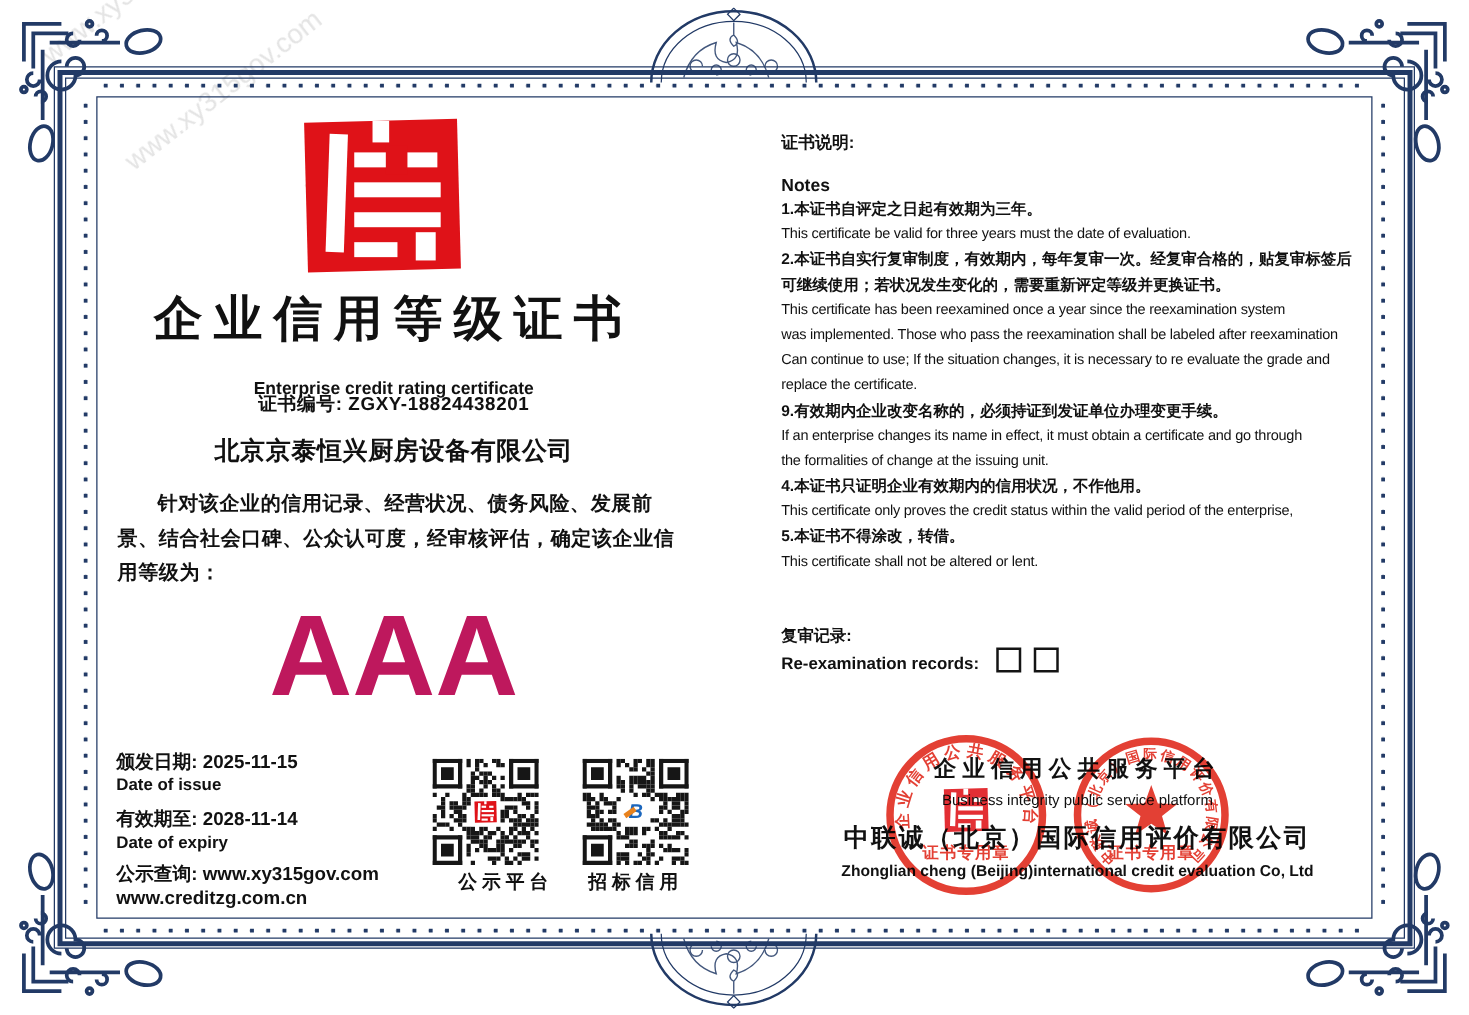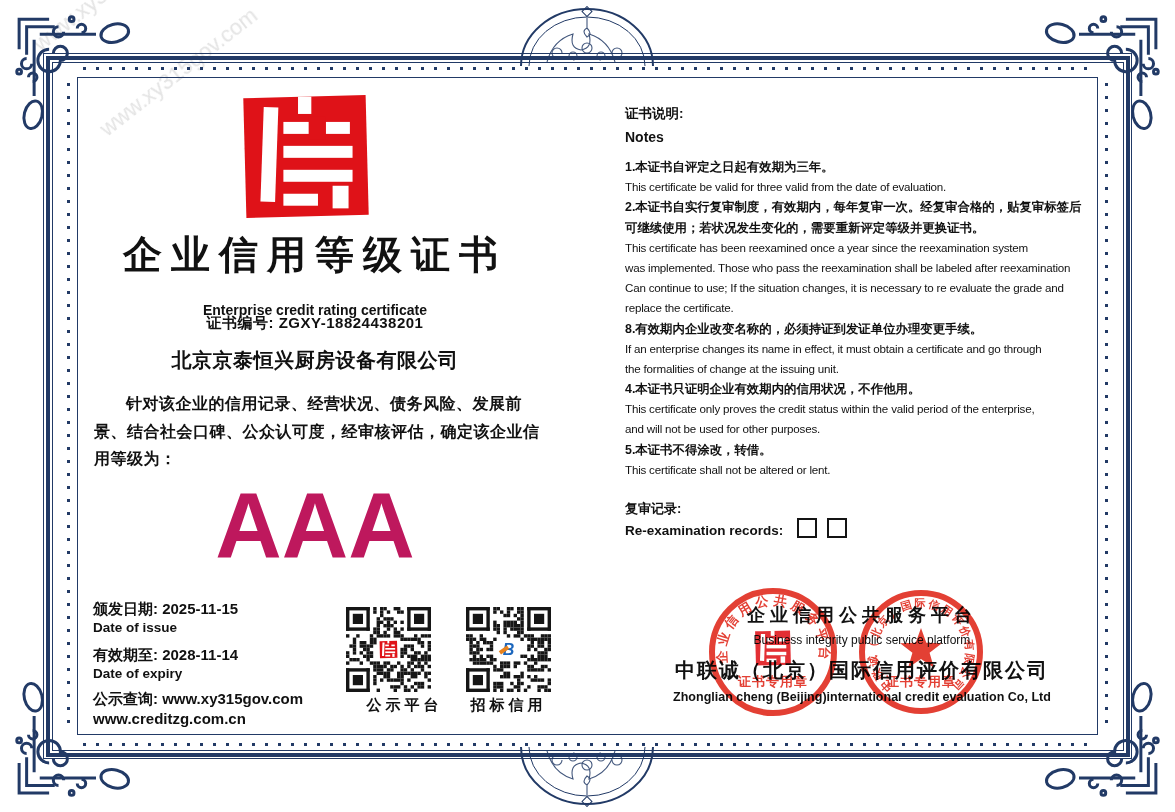--- a/index.html
+++ b/index.html
@@ -47,21 +47,21 @@
   .qr{width:85px;height:85px;background:#fff;top:607px;}
   .qr1{left:346px;} .qr2{left:466px;}
   .qr-logo{position:absolute;left:31px;top:31px;width:23px;height:23px;background:#fff;display:flex;align-items:center;justify-content:center;}
   .qr-cap{top:696px;width:85px;text-align:center;font-size:15px;font-weight:bold;letter-spacing:4px;}
   .cap1{left:362px;} .cap2{left:466px;}
   .blogo{font-style:italic;font-weight:bold;font-size:16px;color:#1b66bd;position:relative;}
   .blogo::before{content:"";position:absolute;left:-4px;top:7px;width:10px;height:4px;background:#e8821d;transform:rotate(-35deg);}
 
   
   .nh-zh{left:625px;top:105px;font-size:13.5px;font-weight:bold;}
-  .nh-en{left:625px;top:129px;font-size:14px;font-weight:600;}
+  .nh-en{left:625px;top:140px;font-size:14px;font-weight:600;}
   .notes{left:625px;top:157px;width:475px;}
   .note-line{height:20.2px;line-height:20.2px;white-space:nowrap;}
   .note-zh{font-size:12.4px;font-weight:bold;}
   .note-en{font-size:11.6px;font-weight:500;letter-spacing:-0.2px;}
   .rx-zh{left:625px;top:500px;font-size:13px;font-weight:bold;}
   .rx-row{left:625px;top:518px;font-size:13.5px;font-weight:600;}
   .rx-box{display:inline-block;width:16px;height:16px;border:2.5px solid #141414;vertical-align:-3px;}
   .rx-box.b1{margin-left:14px;} .rx-box.b2{margin-left:10px;}
 
   .issuer{left:627px;width:470px;text-align:center;}
@@ -625,33 +625,32 @@
       <span class="blogo">B</span>
     </div>
   </div>
   <div class="abs qr-cap cap1">公示平台</div>
   <div class="abs qr-cap cap2">招标信用</div>
 
   <div class="abs nh-zh">证书说明:</div>
   <div class="abs nh-en">Notes</div>
   <div class="abs notes">
     <div class="note-line note-zh">1.本证书自评定之日起有效期为三年。</div>
-    <div class="note-line note-en">This certificate be valid for three valid from the date of evaluation.</div>
+    <div class="note-line note-en">This certificate be valid for three years must the date of evaluation.</div>
     <div class="note-line note-zh">2.本证书自实行复审制度，有效期内，每年复审一次。经复审合格的，贴复审标签后</div>
     <div class="note-line note-zh">可继续使用；若状况发生变化的，需要重新评定等级并更换证书。</div>
     <div class="note-line note-en">This certificate has been reexamined once a year since the reexamination system</div>
     <div class="note-line note-en">was implemented. Those who pass the reexamination shall be labeled after reexamination</div>
     <div class="note-line note-en">Can continue to use; If the situation changes, it is necessary to re evaluate the grade and</div>
     <div class="note-line note-en">replace the certificate.</div>
-    <div class="note-line note-zh">8.有效期内企业改变名称的，必须持证到发证单位办理变更手续。</div>
+    <div class="note-line note-zh">9.有效期内企业改变名称的，必须持证到发证单位办理变更手续。</div>
     <div class="note-line note-en">If an enterprise changes its name in effect, it must obtain a certificate and go through</div>
     <div class="note-line note-en">the formalities of change at the issuing unit.</div>
     <div class="note-line note-zh">4.本证书只证明企业有效期内的信用状况，不作他用。</div>
     <div class="note-line note-en">This certificate only proves the credit status within the valid period of the enterprise,</div>
-    <div class="note-line note-en">and will not be used for other purposes.</div>
     <div class="note-line note-zh">5.本证书不得涂改，转借。</div>
     <div class="note-line note-en">This certificate shall not be altered or lent.</div>
   </div>
 
   <div class="abs rx-zh">复审记录:</div>
   <div class="abs rx-row">
     <span>Re-examination records:</span><span class="rx-box b1"></span><span class="rx-box b2"></span>
   </div>
 
   <div class="abs issuer iss1">企业信用公共服务平台</div>

